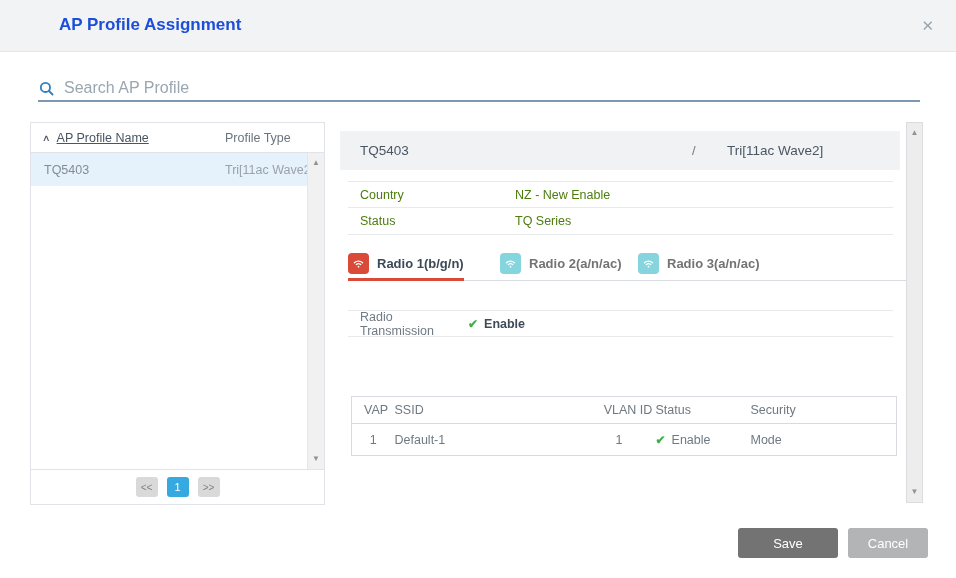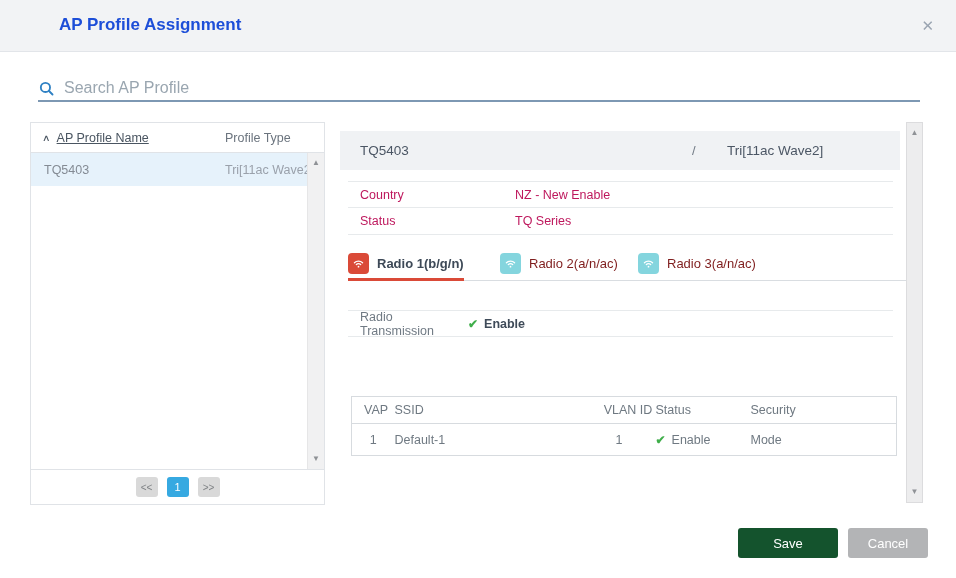--- a/index.html
+++ b/index.html
@@ -48,28 +48,28 @@
 
   
   .detail-panel { position:absolute; left:340px; top:122px; width:566px; height:383px; background:#fff; }
   .detail-header { position:absolute; left:0; top:9px; width:560px; height:39px; background:#f0f2f4; }
   .detail-header .dname { position:absolute; left:20px; top:12px; font-size:13.5px; color:#4b5664; }
   .detail-header .slash { position:absolute; left:352px; top:12px; font-size:13px; color:#707a84; }
   .detail-header .dtype { position:absolute; left:387px; top:12px; font-size:13.5px; color:#4b5664; }
 
   .info-rows { position:absolute; left:8px; top:59px; width:545px; }
   .irow { height:27px; border-bottom:1px solid #e7eaec; display:flex; align-items:center;
-          font-size:12.5px; color:#be185d; }
+          font-size:12.5px; color:#4d7c0f; }
   .irow:first-child { border-top:1px solid #e7eaec; }
   .irow .lbl { margin-left:12px; width:155px; }
 
   .tabs { position:absolute; left:8px; top:123px; width:560px; height:36px;
           border-bottom:1px solid #d9dde1; }
   .tab { position:absolute; top:4px; height:29px; display:flex; align-items:center; gap:8px;
-         font-size:13px; color:#7f1d1d; cursor:pointer; }
+         font-size:13px; color:#737373; cursor:pointer;font-weight:bold; }
   .tab.t1 { left:0; } .tab.t2 { left:152px; } .tab.t3 { left:290px; }
   .badge { width:21px; height:21px; border-radius:4px; background:#84d5de;
            display:flex; align-items:center; justify-content:center; }
   .tab.active .badge { background:#da4a38; }
   .tab.active { color:#3d4957; font-weight:bold; }
   .tab.active::after { content:""; position:absolute; left:0; right:0; bottom:-3px;
                        height:3px; background:#da4a38; }
 
   .radio-rows { position:absolute; left:8px; top:188px; width:545px; }
   .rrow { height:27px; border-bottom:1px solid #e7eaec; display:flex; align-items:center;
@@ -95,21 +95,21 @@
 
   .detail-scroll { position:absolute; left:906px; top:122px; width:17px; height:381px;
                    background:#ededee; border:1px solid #dcdcde; }
   .detail-scroll .up, .detail-scroll .dn { position:absolute; left:0; width:100%;
                    text-align:center; font-size:8px; color:#8f9296; line-height:8px; cursor:pointer; }
   .detail-scroll .up { top:6px; } .detail-scroll .dn { bottom:6px; }
 
   
   .btn { position:absolute; top:528px; height:30px; border:none; border-radius:3px;
          color:#fff; font-size:13px; cursor:pointer; font-family:inherit; }
-  .btn-save { left:738px; width:100px; background:#14532d; }
+  .btn-save { left:738px; width:100px; background:#737373; }
   .btn-cancel { left:848px; width:80px; background:#b3b4b6; }
 </style>
 </head>
 <body>
 
 <div class="app">
 
   <header class="titlebar">
     <h1>AP Profile Assignment</h1>
     <span class="close">✕</span>

